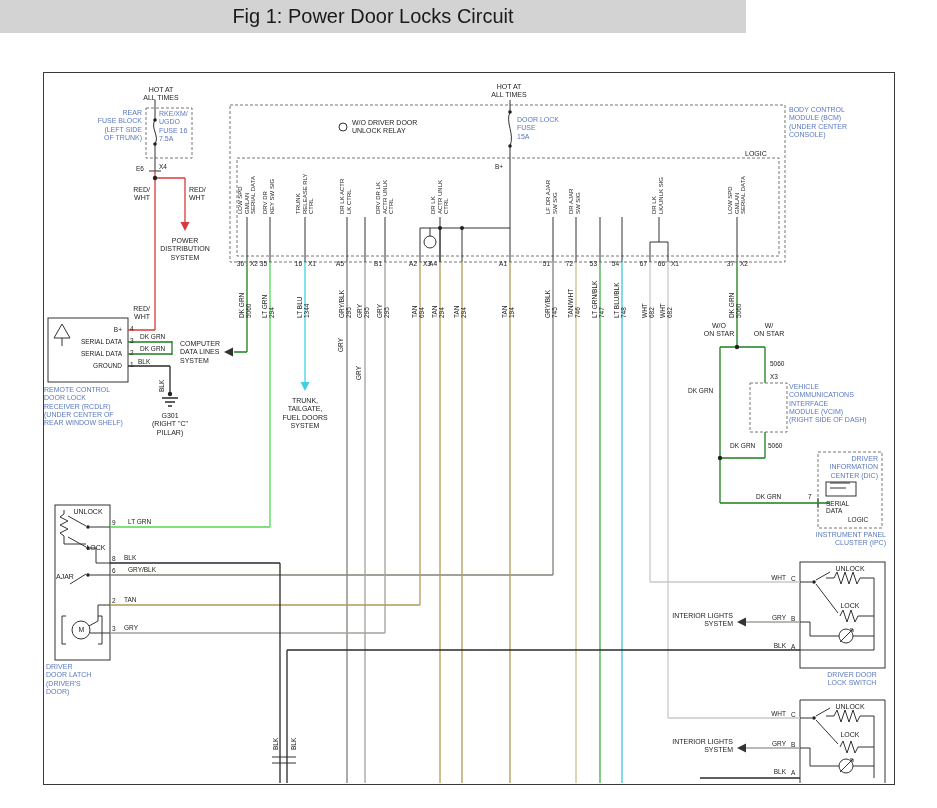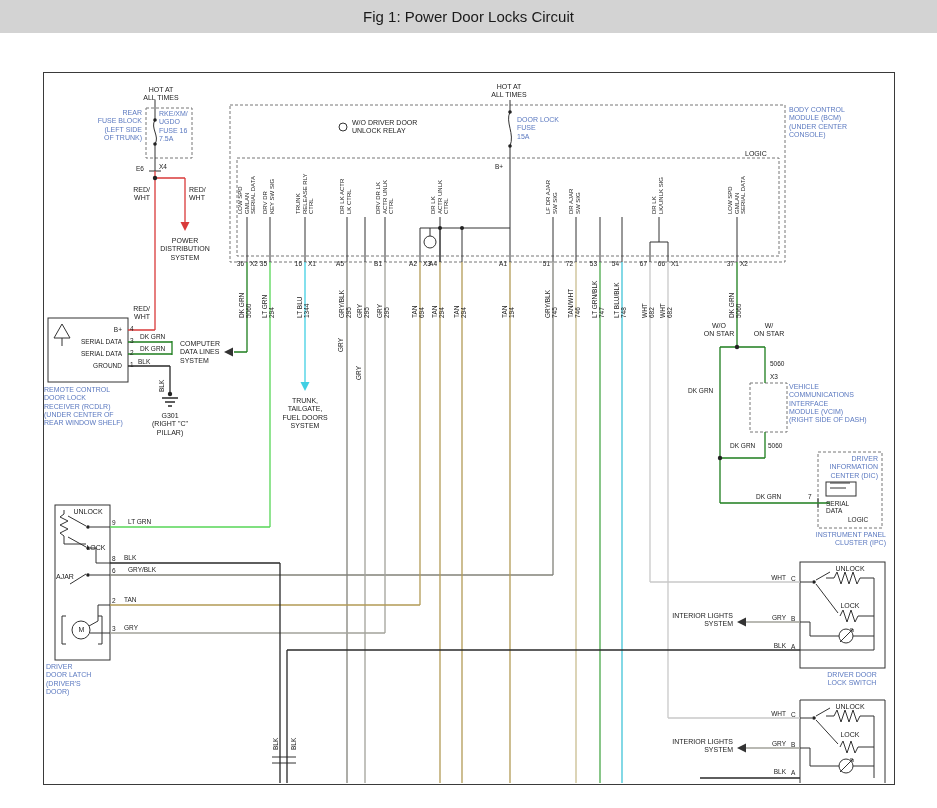--- a/index.html
+++ b/index.html
@@ -1,18 +1,18 @@
 <!DOCTYPE html>
 <html><head>
 <meta charset="utf-8">
 <style>
   html,body{margin:0;padding:0;background:#ffffff;}
   body{width:937px;height:808px;position:relative;font-family:"Liberation Sans",sans-serif;overflow:hidden;}
-  .titlebar{position:absolute;left:0;top:0;width:937px;height:33px;background:#d3d3d3;
-    display:flex;align-items:center;justify-content:center;font-size:15px;color:#1a1a1a;}
+  .titlebar{position:absolute;left:0;top:0;width:746px;height:33px;background:#d3d3d3;
+    display:flex;align-items:center;justify-content:center;font-size:20px;color:#1a1a1a;}
   .frame{position:absolute;left:43px;top:72px;width:850px;height:711px;border:1px solid #3a3a3a;background:#fff;}
   svg.wires{position:absolute;left:0;top:0;}
   .lbl{position:absolute;font-size:7px;line-height:1.18;color:#222;white-space:pre-line;}
   .b{color:#5b79c0;}
   .r{text-align:right;}
   .c{text-align:center;}
   .pin{font-size:6.5px;line-height:1.15;}
   .s6{font-size:6px;line-height:1.15;}
   .rot{transform:rotate(-90deg);transform-origin:0 0;line-height:1.12;}
 </style>

